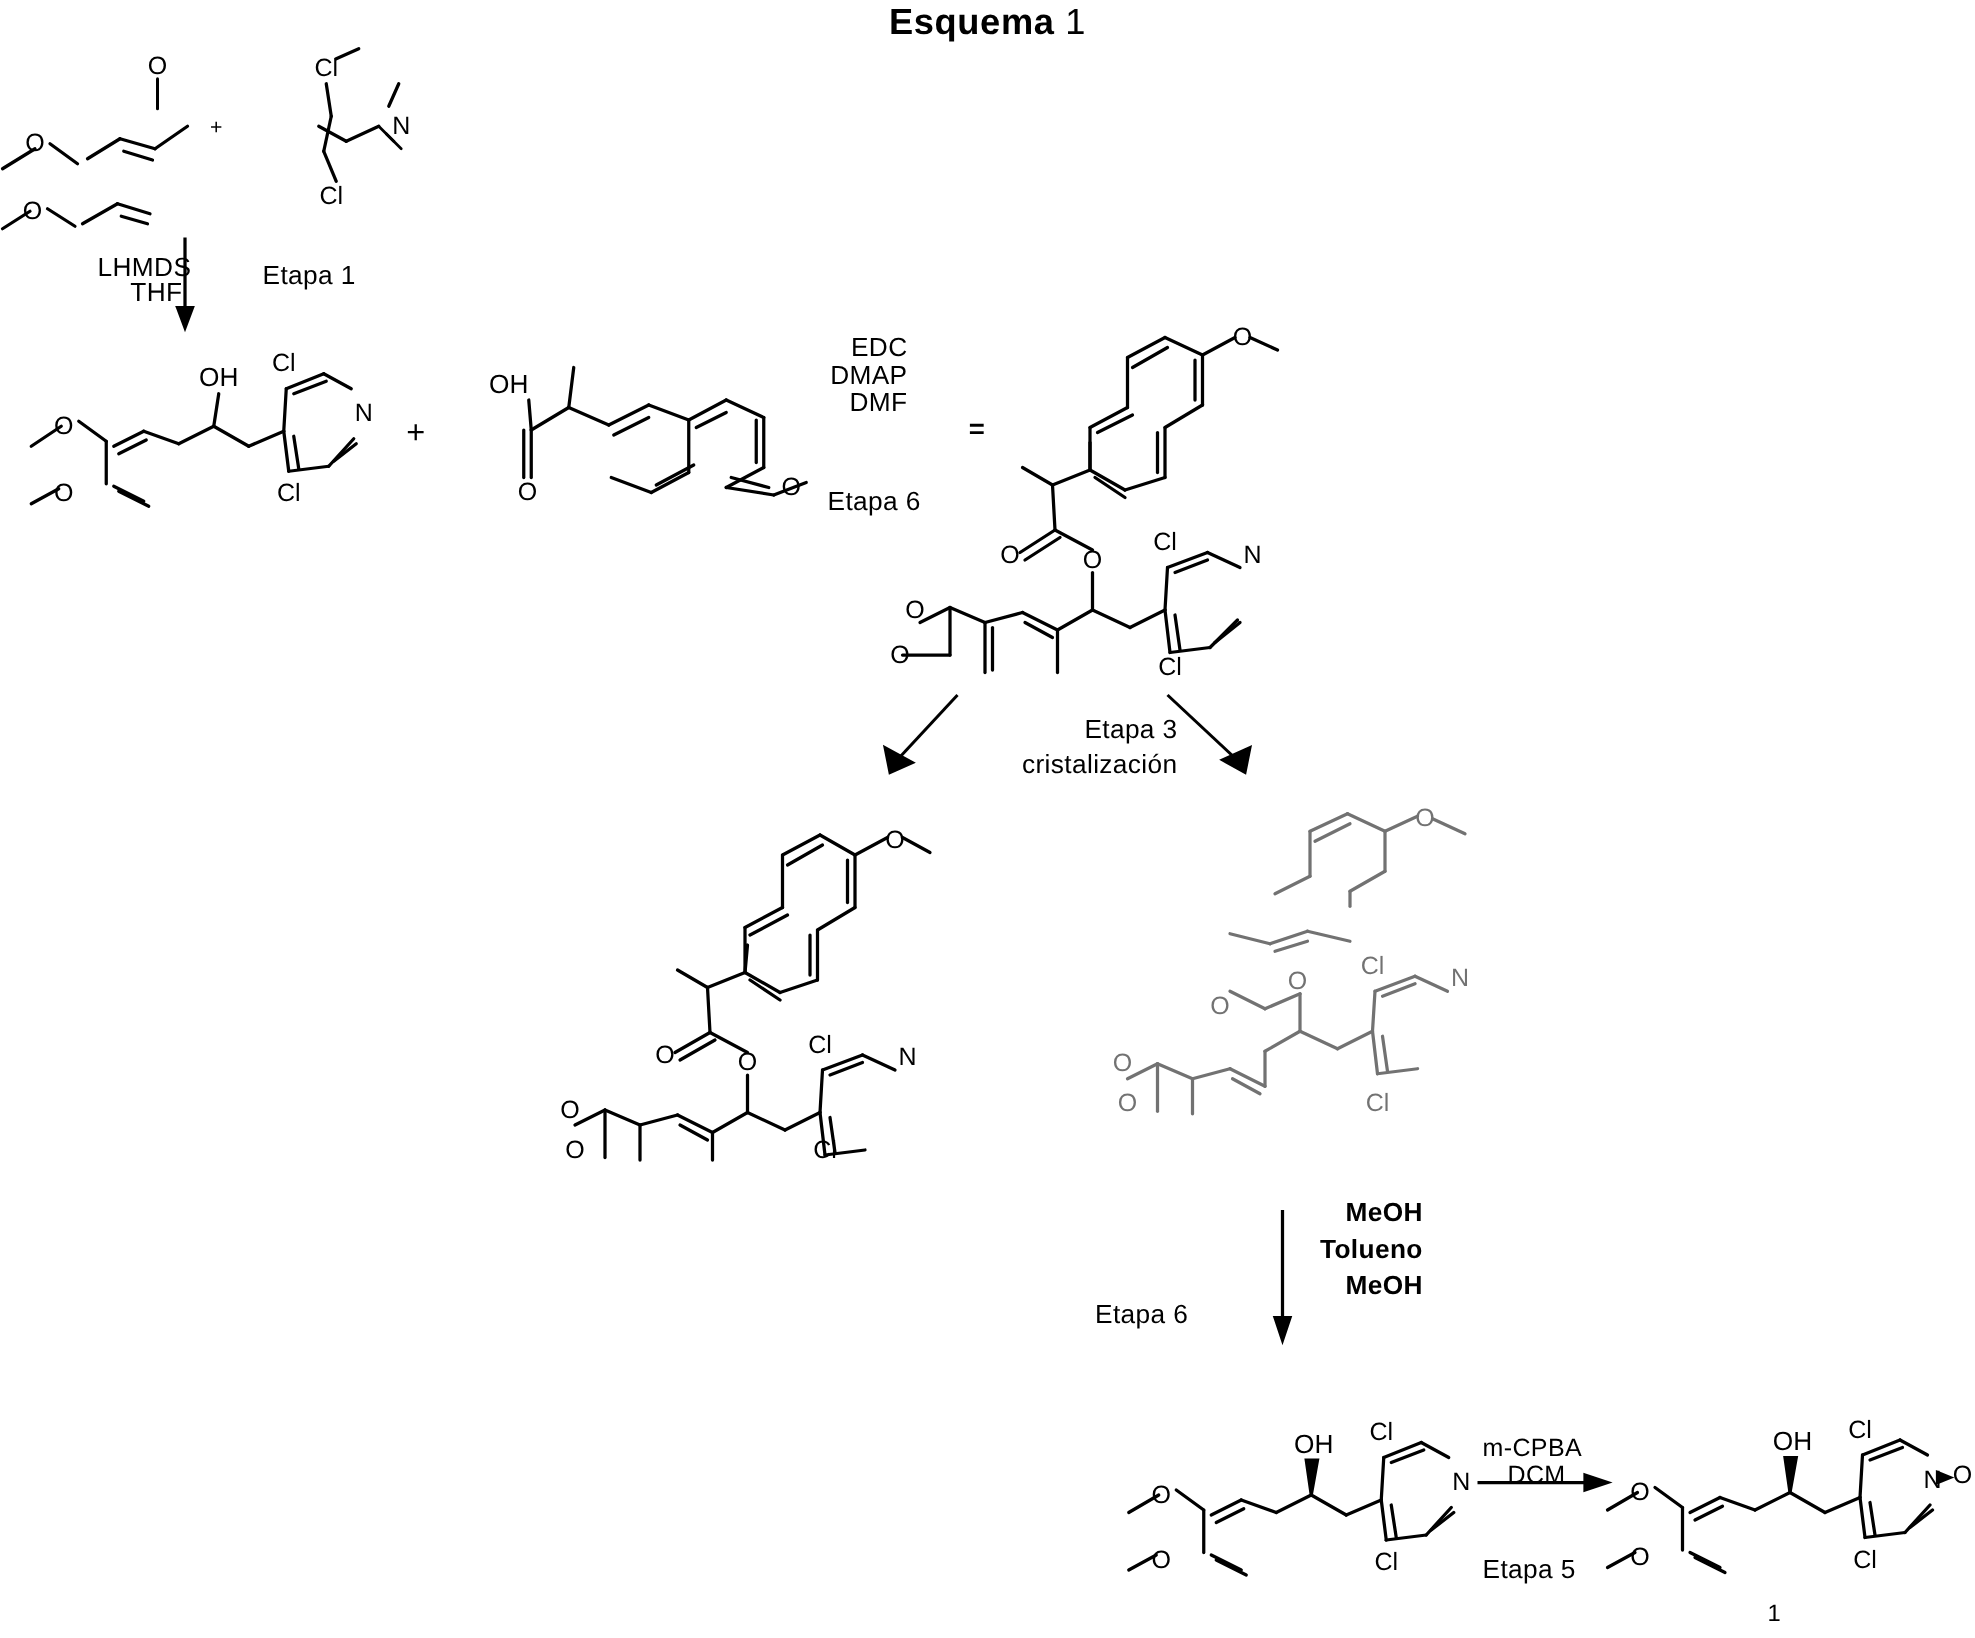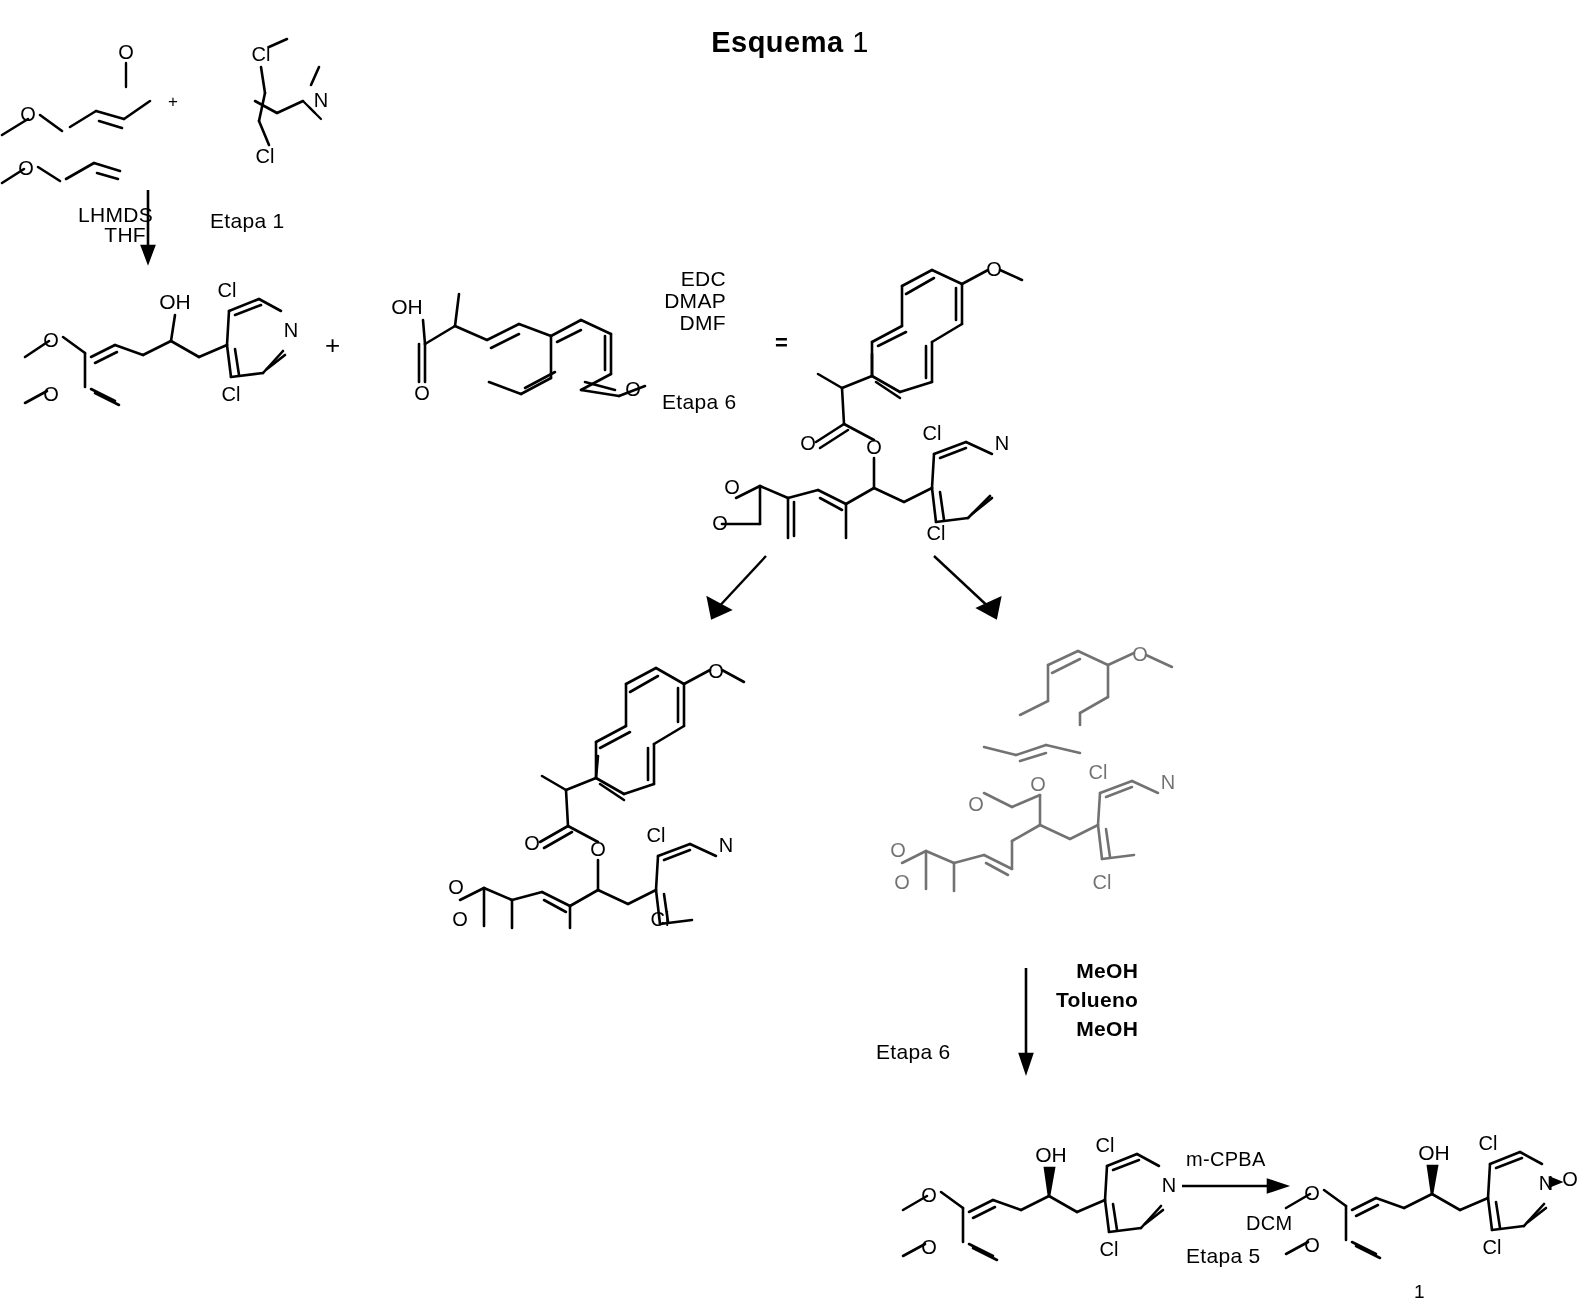--- a/index.html
+++ b/index.html
@@ -3,21 +3,21 @@
 <meta charset="utf-8">
 <style>
   html,body{margin:0;padding:0;background:#ffffff;}
   body{
     width:1580px;height:1310px;position:relative;overflow:hidden;
     font-family:"Liberation Sans", sans-serif;color:#000;
   }
   .page{position:absolute;inset:0;}
   .title{
     position:absolute;left:0;right:0;top:2px;text-align:center;
-    font-size:29px;letter-spacing:.5px;margin-top:24px;
+    font-size:29px;letter-spacing:.5px;
   }
   .title b{font-weight:700;}
   .title span.n{font-weight:400;}
   .lbl{position:absolute;font-size:21px;white-space:nowrap;letter-spacing:.3px;text-align:right;}
   .lbl.sm{font-size:20px;}
   .lbl.cen{}
   .plus{position:absolute;font-size:26px;}
   .eq{position:absolute;font-size:26px;font-weight:700;}
   svg{position:absolute;left:0;top:0;overflow:visible;}
   .struct{position:absolute;}
@@ -231,20 +231,24 @@
 
   <svg class="struct" style="left:690px;top:550px;" width="340" height="80" viewBox="0 0 340 80">
     <g stroke="#000" stroke-width="2.4" fill="#000">
       <path d="M76,6 L24,62"></path>
       <path d="M18,48 L22,68 L40,60 Z"></path>
       <path d="M244,6 L304,62"></path>
       <path d="M310,48 L306,68 L288,58 Z"></path>
     </g>
   </svg>
 
+  <div class="lbl cen" style="left:752px;top:570px;width:190px;line-height:28px;">
+    <div>Etapa 3</div>
+    <div>cristalización</div>
+  </div>
 
   <svg class="struct" style="left:448px;top:638px;" width="320" height="290" viewBox="0 0 320 290">
     <g fill="none" stroke="#000" stroke-width="2.6" stroke-linecap="round">
       <path d="M178,46 L208,30"></path>
       <path d="M182,54 L210,38"></path>
       <path d="M208,30 L236,46"></path>
       <path d="M236,46 L236,88"></path>
       <path d="M230,50 L230,84"></path>
       <path d="M236,46 L262,32"></path>
       <path d="M274,32 L296,44"></path>
@@ -394,21 +398,21 @@
 
   <svg class="struct" style="left:1182px;top:1178px;" width="110" height="20" viewBox="0 0 110 20">
     <g stroke="#000" stroke-width="2.6" fill="#000">
       <path d="M0,8 L92,8"></path>
       <path d="M86,2 L104,8 L86,14 Z"></path>
     </g>
   </svg>
 
   <div class="lbl sm" style="left:1186px;top:1148px;">m-CPBA</div>
 
-  <div class="lbl sm" style="left:1206px;top:1212px;margin-left:40px;">DCM</div>
+  <div class="lbl sm" style="left:1206px;top:1169px;">DCM</div>
 
   <div class="lbl" style="left:1186px;top:1244px;">Etapa 5</div>
 
   <svg class="struct" style="left:1278px;top:1128px;" width="300" height="175" viewBox="0 0 300 175">
     <g fill="none" stroke="#000" stroke-width="2.6" stroke-linecap="round">
       <path d="M8,80 L32,66"></path>
       <path d="M46,62 L68,78"></path>
       <path d="M68,78 L68,112"></path>
       <path d="M74,82 L98,70"></path>
       <path d="M78,88 L100,77"></path>

